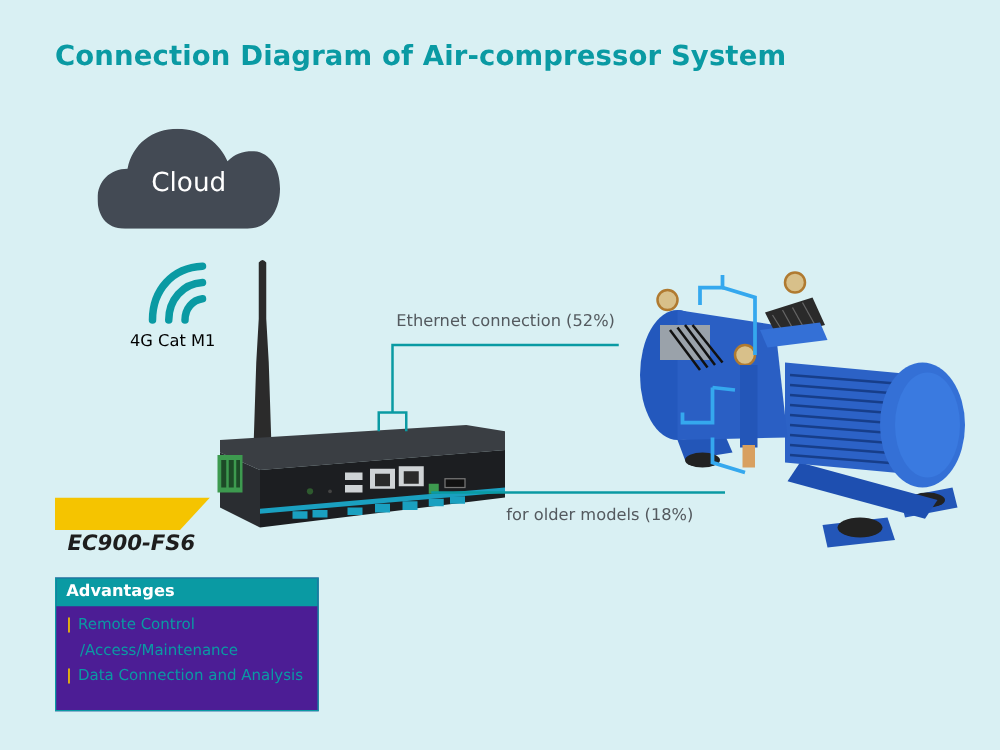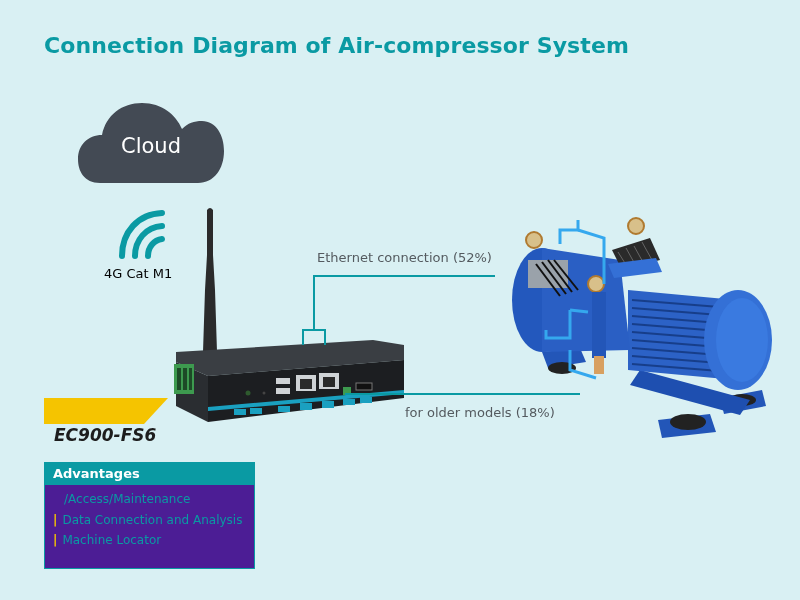--- a/index.html
+++ b/index.html
@@ -189,23 +189,23 @@
     <path d="M70 150 L70 170 L96 178"></path>
   </g>
 
   <rect x="92" y="92" width="14" height="66" fill="#2356b8"></rect>
   <rect x="94" y="156" width="10" height="18" fill="#d8a060"></rect>
 </svg>
 
 <div class="adv-box">
   <div class="adv-head">Advantages</div>
   <ul class="adv-list">
+    <li class="adv-item">
+      <span class="adv-bar">|</span><span>Remote Control</span>
+    </li>
     <li class="adv-item adv-indent">
       <span>/Access/Maintenance</span>
     </li>
     <li class="adv-item">
       <span class="adv-bar">|</span><span>Data Connection and Analysis</span>
     </li>
-    <li class="adv-item">
-      <span class="adv-bar">|</span><span>Machine Locator</span>
-    </li>
   </ul>
 </div>
 
 </body></html>

